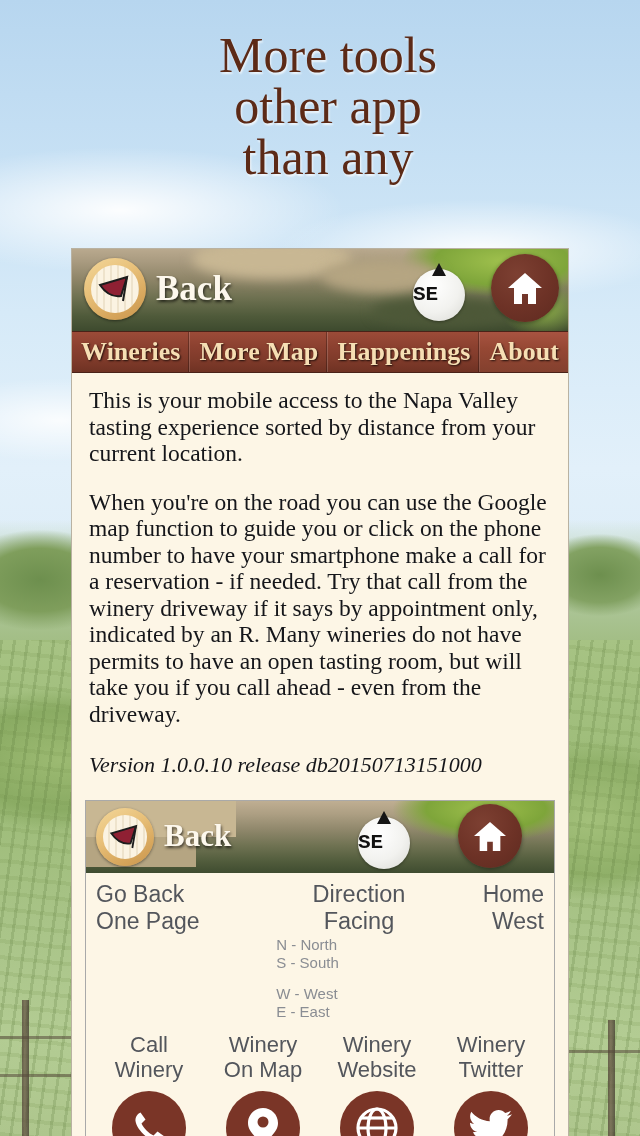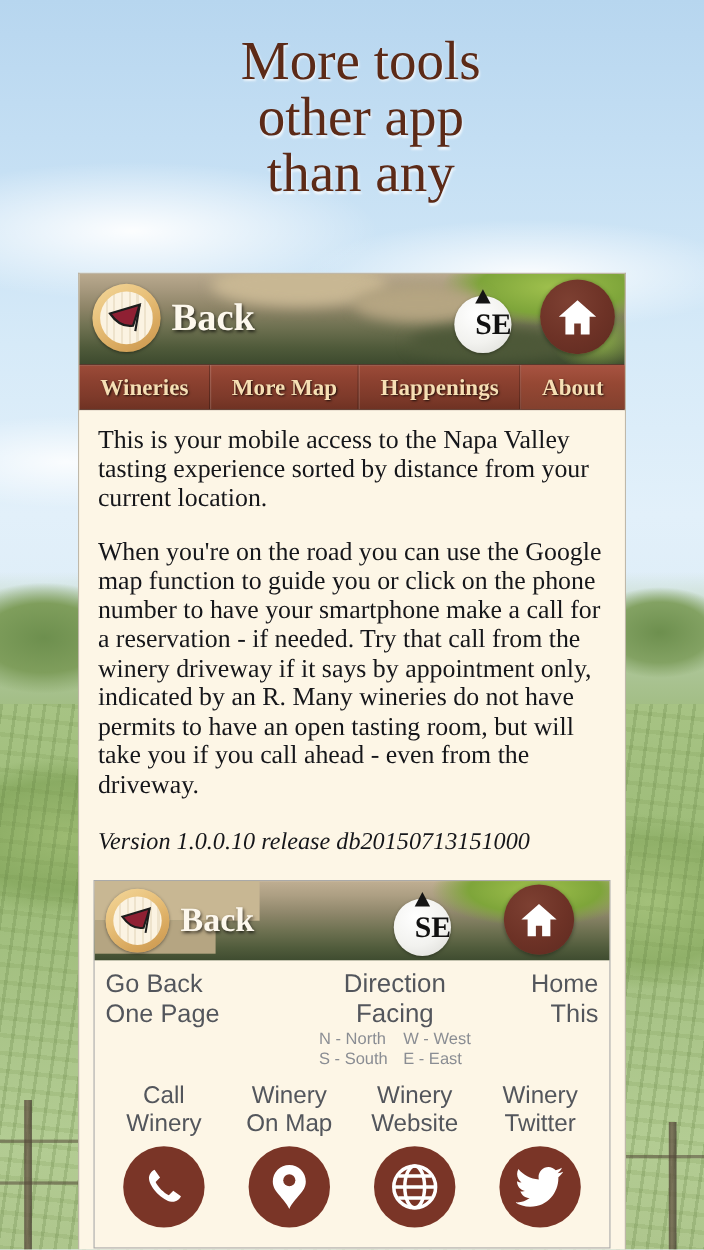--- a/index.html
+++ b/index.html
@@ -150,24 +150,24 @@
     width: 0; height: 0;
     border-left: 7px solid transparent;
     border-right: 7px solid transparent;
     border-bottom: 13px solid #151515;
   }
   .compass .dir {
     position: absolute;
     left: 0; top: 6px;
     width: 52px; height: 52px;
     line-height: 52px;
-    text-align: right;
-    font-family: Liberation Serif, serif;
+    text-align: left;
+    font-family: Liberation Mono, monospace;
     font-weight: bold;
-    font-size: 27px;
+    font-size: 21px;
     color: #111;
   }
 
   .home-btn {
     position: absolute;
     left: 419px; top: 5px;
     width: 68px; height: 68px;
     border-radius: 50%;
     background: radial-gradient(circle at 38% 30%, #7d4032 0%, #6d3226 55%, #5e2a20 100%);
     box-shadow: 0 1px 4px rgba(0,0,0,0.4);
@@ -182,21 +182,21 @@
     border-top: 1px solid #4a2218;
     border-bottom: 1px solid #4a2218;
   }
   .tab {
     flex: 1 1 auto;
     display: flex;
     align-items: center;
     justify-content: center;
     font-family: "Liberation Serif", serif;
     font-weight: bold;
-    font-size: 21px;
+    font-size: 26px;
     color: #f6dfb4;
     text-shadow: 1px 1px 2px rgba(0,0,0,0.75);
     border-right: 1px solid rgba(255,255,255,0.17);
     box-shadow: inset -1px 0 0 rgba(0,0,0,0.28);
   }
   .tab:last-child {
     border-right: none;
     box-shadow: none;
   }
   .tab.active {
@@ -272,20 +272,21 @@
   .lr-mid .dir-title {
     font-size: 23.5px;
     color: #53565c;
     line-height: 27px;
   }
   .dir-key {
     display: flex;
     justify-content: center;
     gap: 14px;
     margin-top: 1px;
+    flex-direction: column;
   }
   .dir-key .col {
     font-size: 15px;
     line-height: 17.5px;
     color: #8a8d93;
     text-align: left;
   }
   .lr-right {
     width: 105px;
     text-align: right;
@@ -426,21 +427,21 @@
             <div>S - South</div>
           </div>
           <div class="col">
             <div>W - West</div>
             <div>E - East</div>
           </div>
         </div>
       </div>
       <div class="lr-right">
           <div>Home</div>
-          <div>This</div>
+          <div>West</div>
         </div>
     </div>
 
     <div class="legend-actions">
       <div class="action">
         <div class="action-label">
             <div>Call</div>
             <div>Winery</div>
           </div>
         <div class="action-circle">

